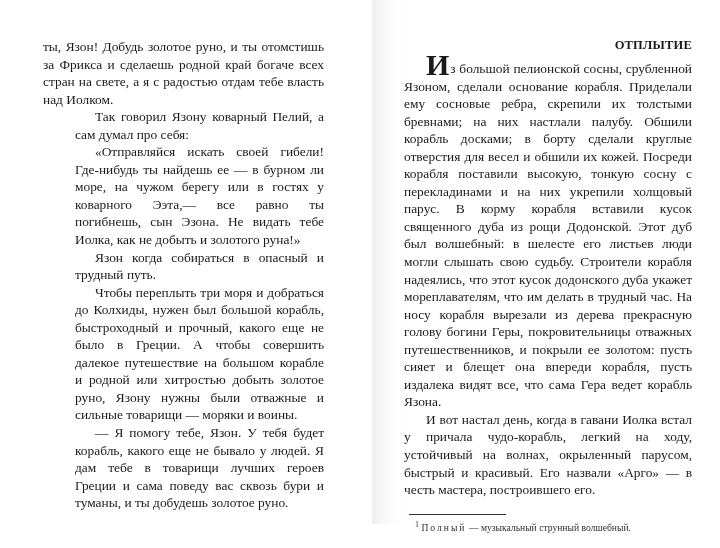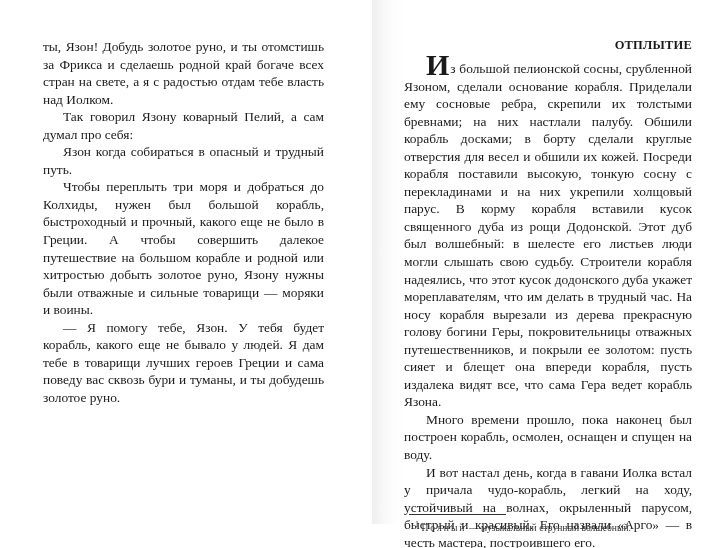--- a/index.html
+++ b/index.html
@@ -6,48 +6,48 @@
   body { width:720px; height:548px; background:#ffffff; position:relative; overflow:hidden;
          font-family:"Liberation Serif", "DejaVu Serif", serif; color:#1a1a1a; }
   .page { position:absolute; top:0; height:524px; }
   .page-left { left:0; width:360px; background:#ffffff; }
   .page-right { left:372px; width:360px;
      background:linear-gradient(to right, #eeeeee 0px, #f7f7f7 10px, #fdfdfd 22px, #ffffff 34px); }
   .text { position:absolute; font-size:13.4px; line-height:17.55px; text-align:justify; }
   .page-left .text { left:43px; top:38px; width:281px; }
   .page-right .text { left:32px; top:55px; width:288px; }
   .text p { margin:0; text-indent:0; }
-  .text p.ind { text-indent:20px; }
+  .text p.ind { text-indent:20px;margin-left:32px; }
   .text p.ind2 { text-indent:22px; }
   .running-head { position:absolute; right:40px; top:38px; font-weight:bold; font-size:12.5px;
      letter-spacing:0.2px; }
   .dropcap { font-size:30px; line-height:20px; font-weight:bold; vertical-align:-2px; padding-right:1px; }
   .fn-rule { position:absolute; left:37px; top:514px; width:97px; border-top:1px solid #333; }
   .footnote { position:absolute; left:43px; top:520px; font-size:9.6px; color:#333; }
   .fn-term { letter-spacing:2px; }
   sup { font-size:8px; }
 </style>
 </head>
 <body>
 
 <div class="page page-left">
   <div class="text" id="left-text">
       <p>ты, Язон! Добудь золотое руно, и ты отомстишь за Фрикса и сделаешь родной край богаче всех стран на свете, а я с радостью отдам тебе власть над Иолком.</p>
       <p class="ind">Так говорил Язону коварный Пелий, а сам думал про себя:</p>
+      <p class="ind">«Отправляйся искать своей гибели! Где-нибудь ты найдешь ее — в бурном ли море, на чужом берегу или в гостях у коварного Ээта,— все равно ты погибнешь, сын Эзона. Не видать тебе Иолка, как не добыть и золотого руна!»</p>
       <p class="ind">Язон когда собираться в опасный и трудный путь.</p>
       <p class="ind">Чтобы переплыть три моря и добраться до Колхиды, нужен был большой корабль, быстроходный и прочный, какого еще не было в Греции. А чтобы совершить далекое путешествие на большом корабле и родной или хитростью добыть золотое руно, Язону нужны были отважные и сильные товарищи — моряки и воины.</p>
       <p class="ind">— Я помогу тебе, Язон. У тебя будет корабль, какого еще не бывало у людей. Я дам тебе в товарищи лучших героев Греции и сама поведу вас сквозь бури и туманы, и ты добудешь золотое руно.</p>
     </div>
 </div>
 
 <div class="page page-right">
   <div class="running-head">ОТПЛЫТИЕ</div>
   <div class="text">
     <p class="ind2"><span class="dropcap">И</span><span>з большой пелионской сосны, срубленной Язоном, сделали основание корабля. Приделали ему сосновые ребра, скрепили их толстыми бревнами; на них настлали палубу. Обшили корабль досками; в борту сделали круглые отверстия для весел и обшили их кожей. Посреди корабля поставили высокую, тонкую сосну с перекладинами и на них укрепили холщовый парус. В корму корабля вставили кусок священного дуба из рощи Додонской. Этот дуб был волшебный: в шелесте его листьев люди могли слышать свою судьбу. Строители корабля надеялись, что этот кусок додонского дуба укажет мореплавателям, что им делать в трудный час. На носу корабля вырезали из дерева прекрасную голову богини Геры, покровительницы отважных путешественников, и покрыли ее золотом: пусть сияет и блещет она впереди корабля, пусть издалека видят все, что сама Гера ведет корабль Язона.</span></p>
-    <p class="ind2">Много времени прошло, пока наконец был построен корабль, осмолен, оснащен и спущен на воду.</p>
     <p class="ind2">И вот настал день, когда в гавани Иолка встал у причала чудо-корабль, легкий на ходу, устойчивый на волнах, окрыленный парусом, быстрый и красивый. Его назвали «Арго» — в честь мастера, построившего его.</p>
 
   </div>
   <div class="fn-rule"></div>
   <div class="footnote">
     <sup>1</sup>
     <span class="fn-term">Полный</span><span> — музыкальный струнный волшебный.</span>
   </div>
 </div>
 

